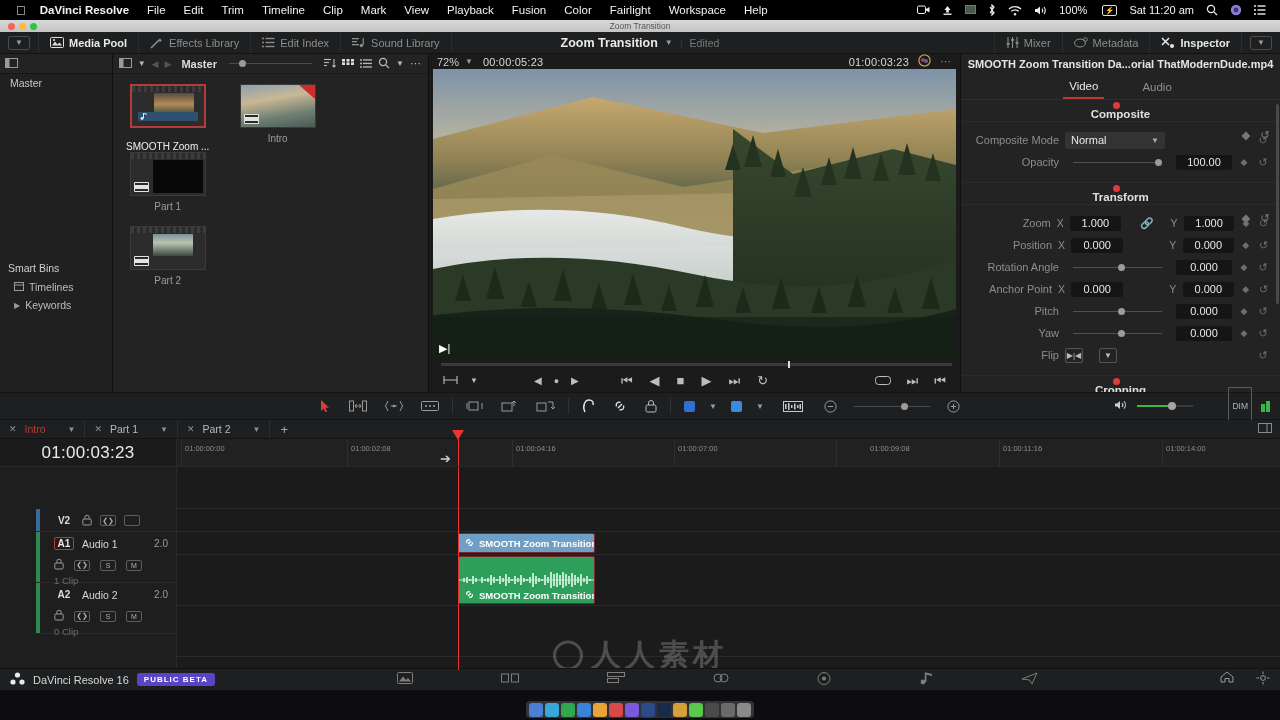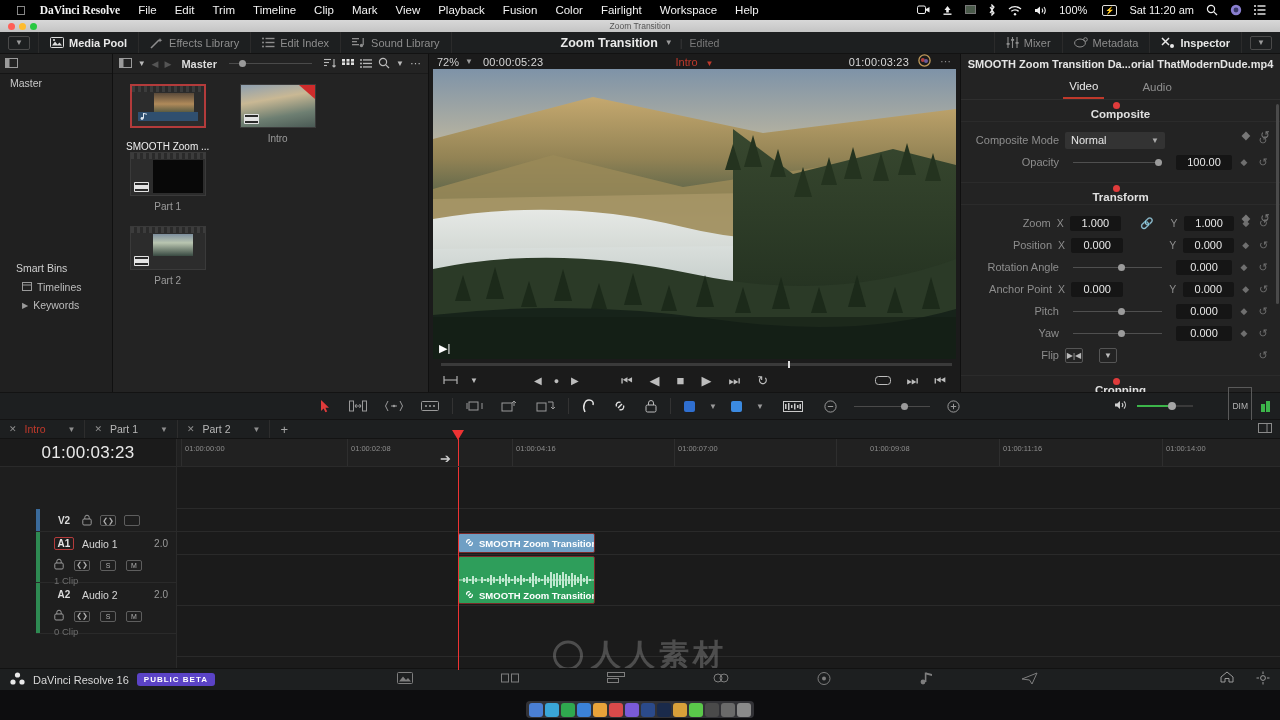--- a/index.html
+++ b/index.html
@@ -13,21 +13,21 @@
   }
   .app { position: relative; width: 1280px; height: 720px; }
 
   
   .macbar {
     height: 20px; background: #000; display: flex; align-items: center;
     padding: 0 8px; font-size: 11.5px; color: #f2f2f2; gap: 0;
   }
   .macbar .apple { font-size: 13px; padding: 0 10px 0 8px; line-height: 1; }
   .macbar .mitem { padding: 0 9px; white-space: nowrap; }
-  .macbar .mitem.brand { font-weight: bold; padding-left: 4px; font-family: Liberation Serif, serif; }
+  .macbar .mitem.brand { font-weight: bold; padding-left: 4px; }
   .macbar .spacer { flex: 1; }
   .macbar .ritem { padding: 0 6px; display: flex; align-items: center; font-size: 11px; }
   .battpill {
     border: 1px solid #ddd; border-radius: 2px; font-size: 7.5px; font-weight: bold;
     padding: 0px 2px; margin-left: 3px; letter-spacing: -0.3px;
   }
 
   
   .titlebar {
     height: 12px; background: linear-gradient(#d8d8d8,#c4c4c4);
@@ -74,21 +74,21 @@
   .bins {
     width: 114px; background: #202020; border-right: 1px solid #101010;
     display: flex; flex-direction: column; font-size: 10.5px;
   }
   .binhdr {
     height: 20px; display: flex; align-items: center; padding: 0 5px;
     border-bottom: 1px solid #151515; background:#232323;
   }
   .binrow { display: flex; align-items: center; gap: 5px; padding: 3px 6px 3px 10px; color: #c9c9c9; }
   .binrow.sub { padding-left: 14px; color: #bdbdbd; }
-  .bin-section { margin-top: auto; margin-left: 8px; }
+  .bin-section { margin-top: auto; }
   .bin-title { padding: 6px 8px 4px; font-size: 10.5px; color: #cfcfcf; }
 
   
   .pool { width: 320px; background: #232323; border-right: 1px solid #101010; display: flex; flex-direction: column; }
   .poolbar {
     height: 20px; display: flex; align-items: center; gap: 6px; padding: 0 6px;
     background: #232323; border-bottom: 1px solid #1a1a1a; font-size: 11px; color: #b9b9b9;
   }
   .poolbar .ph-title { font-weight: bold; color: #ddd; margin-left: 4px; }
   .slider-line { flex: 1; height: 1px; background: #4a4a4a; position: relative; margin: 0 6px; }
@@ -630,24 +630,20 @@
           <div class="thumb-lbl">Part 2</div>
         </div>
       </div>
     </div>
 
     <div class="viewer">
       <div class="vbar">
         <span>72%</span>
         <span style="font-size:8px;margin-left:6px;color:#9a9a9a">▼</span>
         <span class="tc">00:00:05:23</span>
-        <span class="vcenter">
-          <span>Intro</span>
-          <span style="font-size:8px;margin-left:5px">▼</span>
-        </span>
         <span class="vright">
           <span class="tc">01:00:03:23</span>
           <span>
             <svg width="13" height="13" viewBox="0 0 13 13">
                 <circle cx="6.5" cy="6.5" r="5.6" fill="none" stroke="#c09a5a" stroke-width="1.3"></circle>
                 <circle cx="4.8" cy="6" r="2" fill="#b04040"></circle>
                 <circle cx="8" cy="7" r="2" fill="#6a5a9a"></circle>
               </svg>
           </span>
           <span style="letter-spacing:1px;color:#8a8a8a">⋯</span>

